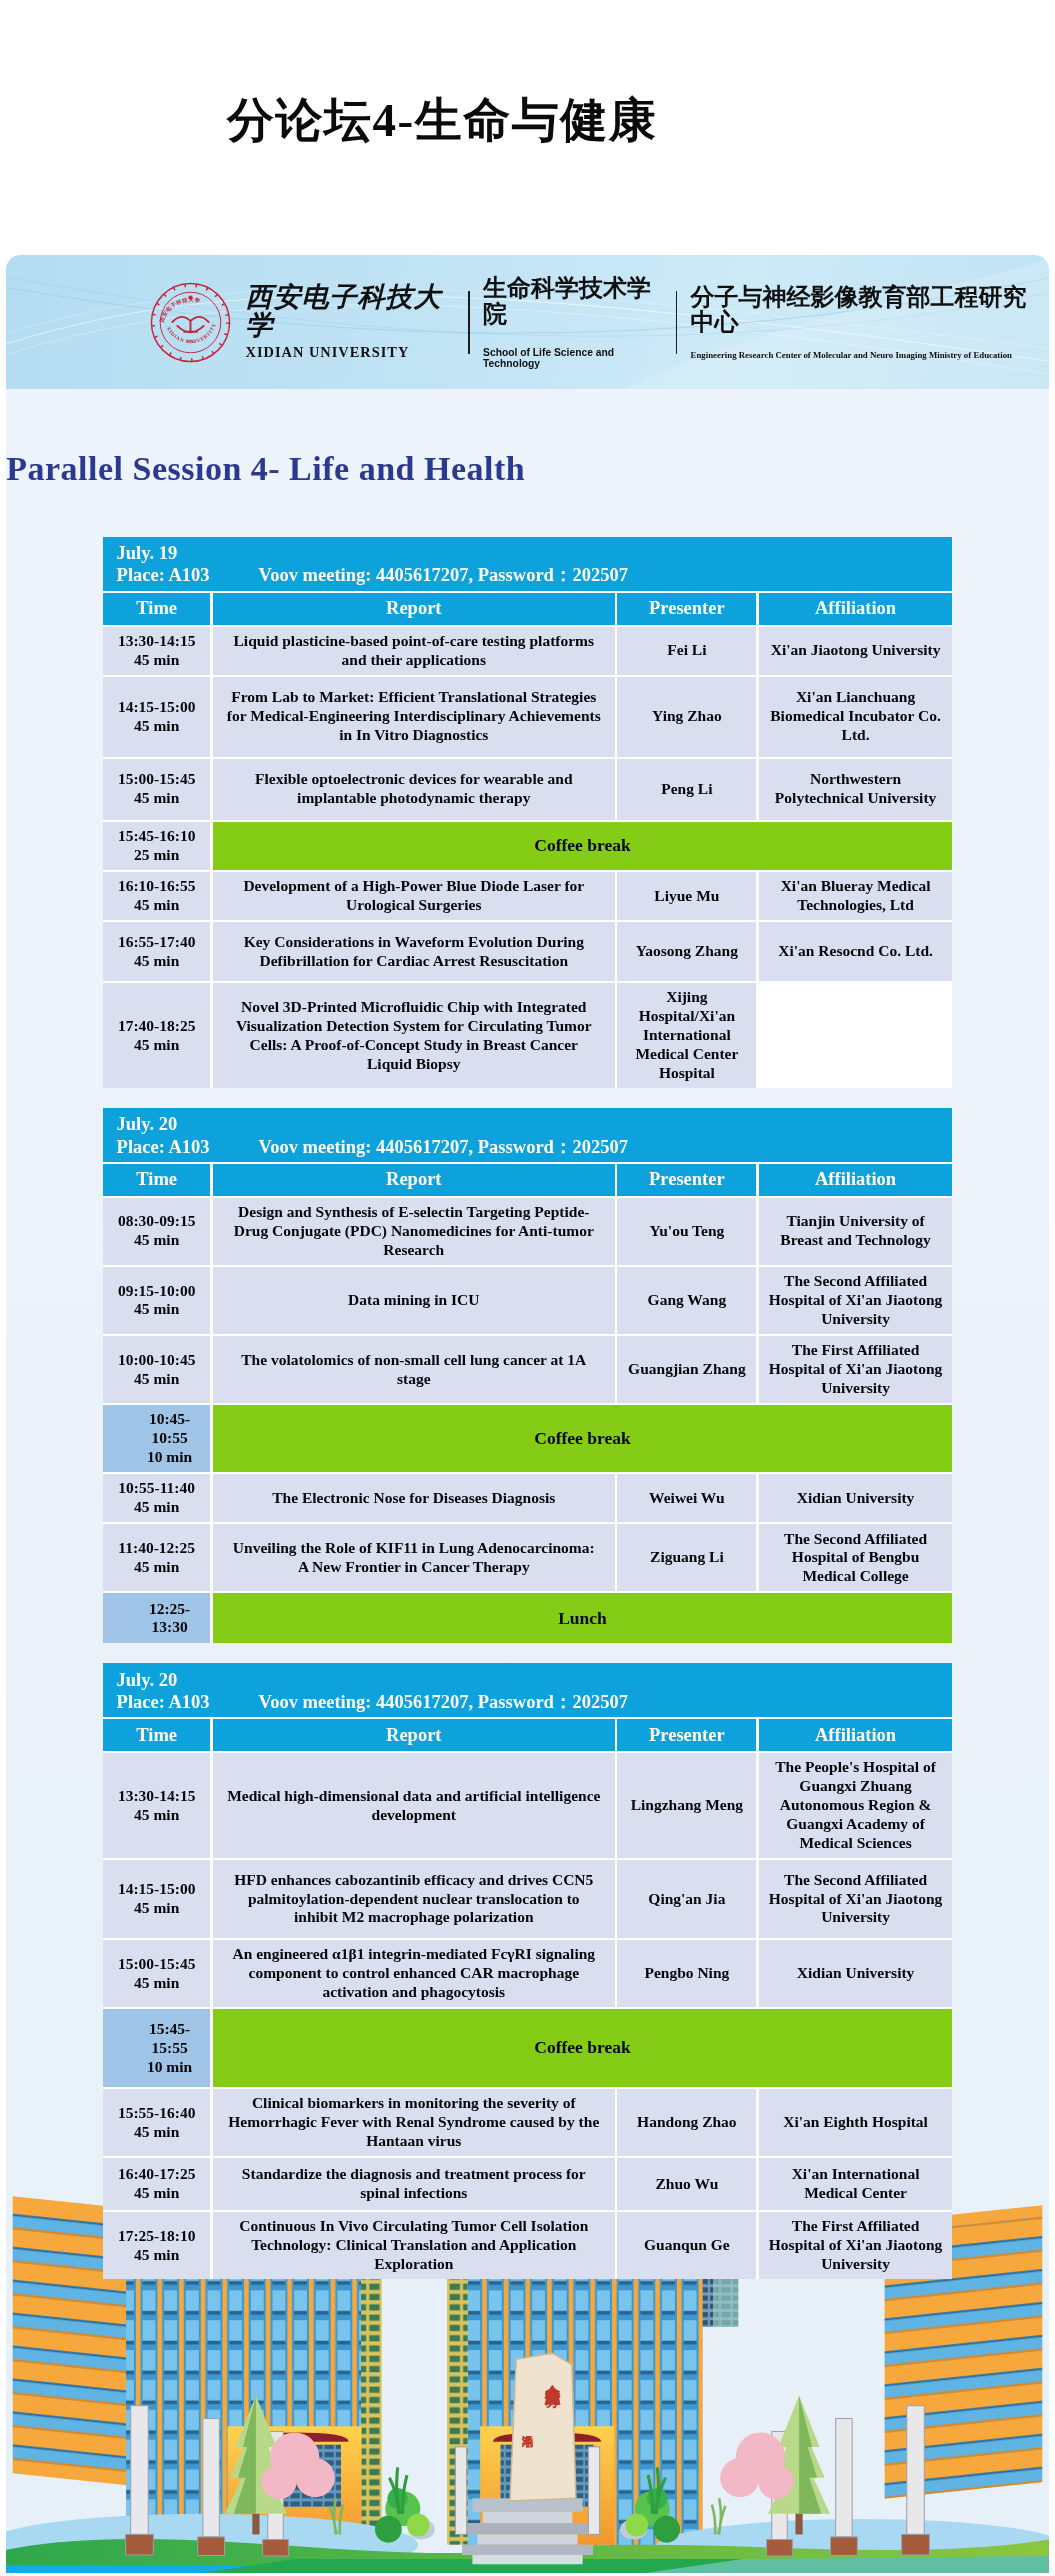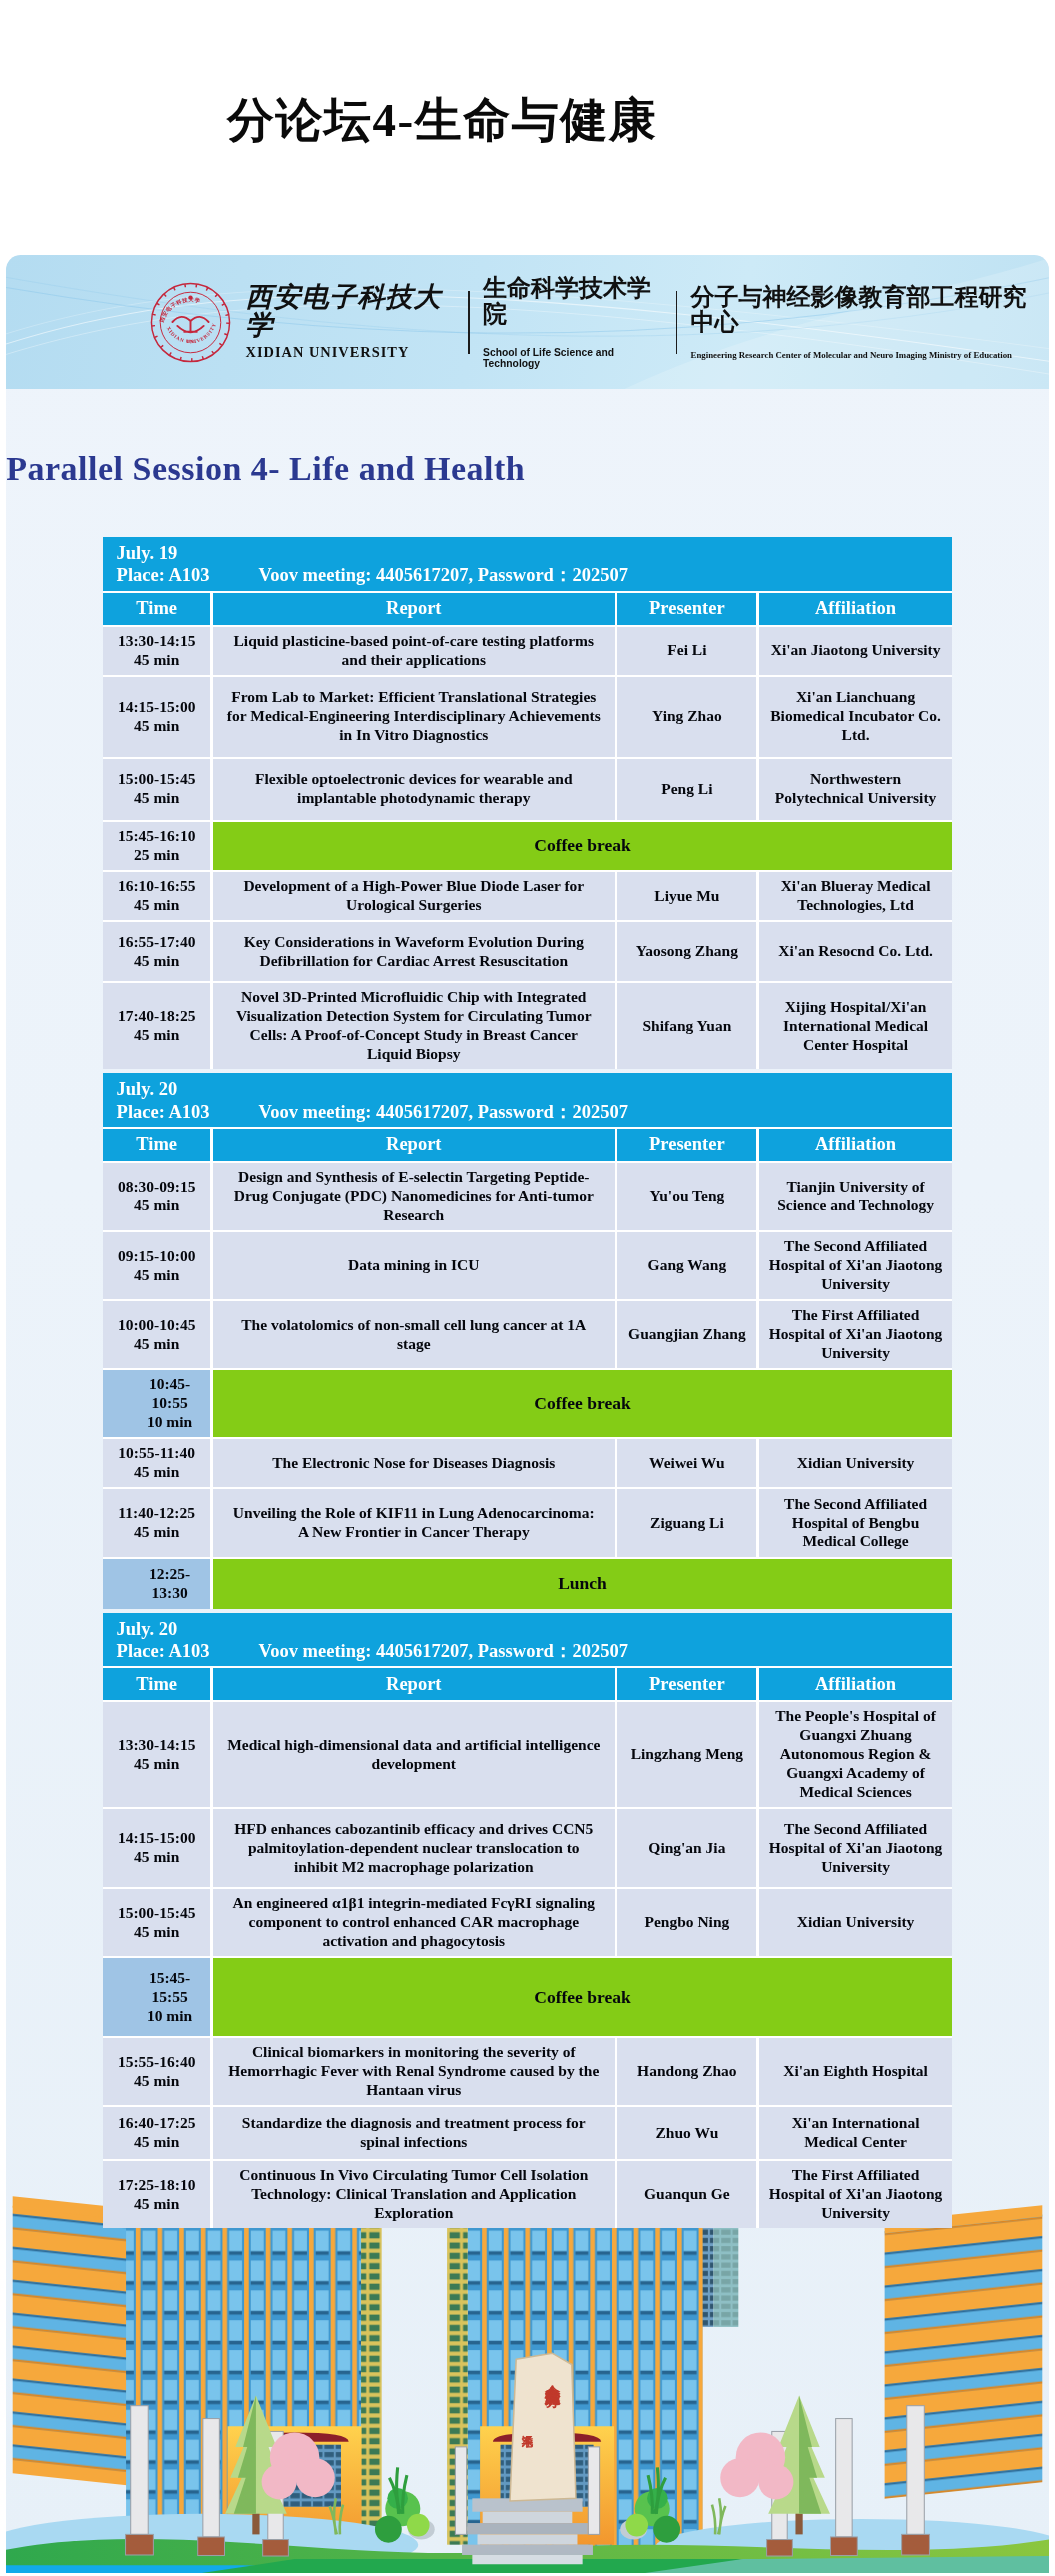--- a/index.html
+++ b/index.html
@@ -27,21 +27,21 @@
   .b-en{font-size:10.3px;font-weight:bold;margin-top:21px;font-family:"Liberation Sans","DejaVu Sans",sans-serif;}
   .b-en-sm{font-size:8.8px;font-weight:bold;margin-top:16px;font-family:"Liberation Serif",serif;}
   .b-divider{width:1.5px;height:63px;background:#1c1c1c;flex:0 0 auto;}
 
   
   #session-title{position:absolute;left:0;top:195px;width:100%;text-align:left;
                  font-size:34px;font-weight:bold;color:#2b3990;letter-spacing:0.5px;}
 
   
   #tables{position:absolute;left:97px;top:282px;width:849px;z-index:3;}
-  .sched-table{background:#ffffff;margin-bottom:4px;}
+  .sched-table{background:#ffffff;margin-bottom:20px;}
   .sec-bar{background:#0ea2dd;color:#ffffff;box-sizing:border-box;min-height:48px;
            padding:5.2px 10.3px 4.1px 13.4px;display:flex;flex-direction:column;justify-content:center;}
   .sec-date{font-size:18.5px;font-weight:bold;line-height:1.2;}
   .sec-line2{font-size:18.5px;font-weight:bold;line-height:1.2;display:flex;}
   .sec-meeting{margin-left:49px;}
   .grid{display:grid;grid-template-columns:107px 402px 139px 1fr;gap:2.6px;}
   .ghead{border-top:2.1px solid #ffffff;}
   .hcell{background:#0ea2dd;color:#ffffff;font-size:18.5px;font-weight:bold;height:32px;
          display:flex;align-items:center;justify-content:center;}
   .row{border-top:2.1px solid #ffffff;}
@@ -342,21 +342,20 @@
             <div class="cell report">Key Considerations in Waveform Evolution During Defibrillation for Cardiac Arrest Resuscitation</div>
             <div class="cell presenter">Yaosong Zhang</div>
             <div class="cell affiliation">Xi'an Resocnd Co. Ltd.</div>
           </div>
           <div class="grid row" style="min-height: 80px;">
             <div class="cell time">
               <div>17:40-18:25</div>
               <div>45 min</div>
             </div>
             <div class="cell report">Novel 3D-Printed Microfluidic Chip with Integrated Visualization Detection System for Circulating Tumor Cells: A Proof-of-Concept Study in Breast Cancer Liquid Biopsy</div>
-            <div class="cell presenter">Shifang Yuan</div>
             <div class="cell affiliation">Xijing Hospital/Xi'an International Medical Center Hospital</div>
           </div>
         </div>
         <div class="sched-table">
           <div class="sec-bar">
             <div class="sec-date">July. 20</div>
             <div class="sec-line2">
               <span>Place: A103</span>
               <span class="sec-meeting">Voov meeting: 4405617207, Password：202507</span>
             </div>
@@ -367,21 +366,21 @@
             <div class="hcell">Presenter</div>
             <div class="hcell">Affiliation</div>
           </div>
           <div class="grid row" style="min-height: 67px;">
             <div class="cell time">
               <div>08:30-09:15</div>
               <div>45 min</div>
             </div>
             <div class="cell report">Design and Synthesis of E-selectin Targeting Peptide-Drug Conjugate (PDC) Nanomedicines for Anti-tumor Research</div>
             <div class="cell presenter">Yu'ou Teng</div>
-            <div class="cell affiliation">Tianjin University of Science and Technology</div>
+            <div class="cell affiliation">Tianjin University of Breast and Technology</div>
           </div>
           <div class="grid row" style="min-height: 60px;">
             <div class="cell time">
               <div>09:15-10:00</div>
               <div>45 min</div>
             </div>
             <div class="cell report">Data mining in ICU</div>
             <div class="cell presenter">Gang Wang</div>
             <div class="cell affiliation">The Second Affiliated Hospital of Xi'an Jiaotong University</div>
           </div>

